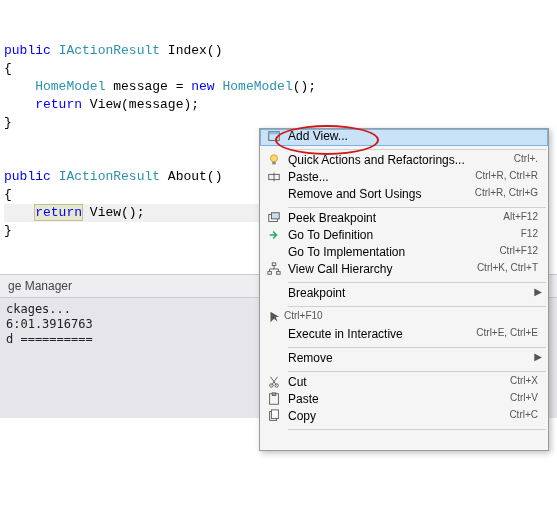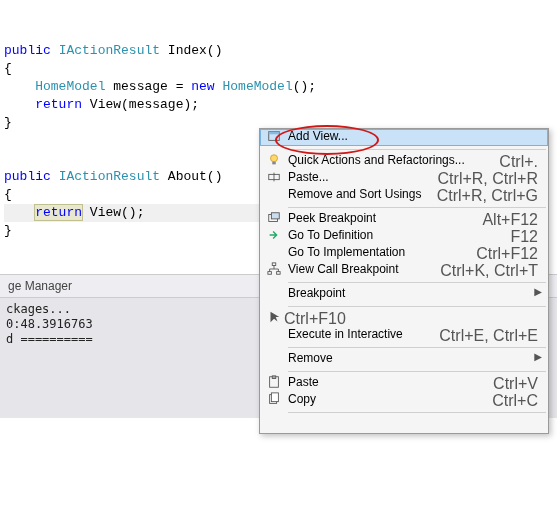--- a/index.html
+++ b/index.html
@@ -73,21 +73,21 @@
     outline-offset:-1px;
   }
   .menu-icon {
     width: 20px;
     flex: 0 0 20px;
     text-align: center;
     font-size: 12px;
     color: #555;
   }
   .menu-label { flex: 1; padding-left: 4px; }
-  .menu-shortcut { color: #555; padding-right: 4px; font-size:16px;}
+  .menu-shortcut { color: #555; padding-right: 4px; font-size:10px;}
   .menu-arrow { 
     color:#555; 
     flex:0 0 10px; 
     text-align:right;
     font-size:10px;
   }
   .menu-sep {
     height: 1px;
     margin: 3px 2px 3px 28px;
     background: #d0d0d0;
@@ -118,21 +118,21 @@
 
 <span class="kw-blue">public</span> <span class="type-teal">IActionResult</span><span> About()</span>
 <span>{</span>
 <span class="highlight-line">    <span class="kw-blue hl-box">return</span><span> View();</span>                   </span>
 <span>}</span>
 </div>
 
 <div class="divider-panel">
   <div class="panel-tab">ge Manager</div>
   <div class="panel-output"><span>ckages...</span>
-<span>0:48.3916763</span>
+<span>6:01.3916763</span>
 <span>d ==========</span></div>
 </div>
 
 <div class="ellipse"></div>
 
 <div class="menu" id="ctxmenu">
     <div class="menu-item selected">
       <span class="menu-icon">
         <svg class="ic" viewBox="0 0 16 16">
           <rect x="2" y="3" width="12" height="10" fill="none" stroke="#555" stroke-width="1"></rect>
@@ -194,21 +194,21 @@
     </div>
     <div class="menu-item">
       <span class="menu-icon">
         <svg class="ic" viewBox="0 0 16 16">
           <rect x="6" y="1" width="4" height="3" fill="none" stroke="#555"></rect>
           <rect x="1" y="11" width="4" height="3" fill="none" stroke="#555"></rect>
           <rect x="11" y="11" width="4" height="3" fill="none" stroke="#555"></rect>
           <path d="M8 4 V8 M8 8 H3 V11 M8 8 H13 V11" fill="none" stroke="#555"></path>
         </svg>
       </span>
-      <span class="menu-label">View Call Breakpoint</span>
+      <span class="menu-label">View Call Hierarchy</span>
       <span class="menu-shortcut">Ctrl+K, Ctrl+T</span>
     </div>
     <div class="menu-sep"></div>
     <div class="menu-item">
       <span class="menu-icon"></span>
       <span class="menu-label">Breakpoint</span>
       <span class="menu-arrow">▶</span>
     </div>
     <div class="menu-sep"></div>
     <div class="menu-item">
@@ -227,20 +227,31 @@
     <div class="menu-sep"></div>
     <div class="menu-item">
       <span class="menu-icon"></span>
       <span class="menu-label">Remove</span>
       <span class="menu-arrow">▶</span>
     </div>
     <div class="menu-sep"></div>
     <div class="menu-item">
       <span class="menu-icon">
         <svg class="ic" viewBox="0 0 16 16">
+          <circle cx="5" cy="12" r="2" fill="none" stroke="#555"></circle>
+          <circle cx="11" cy="12" r="2" fill="none" stroke="#555"></circle>
+          <path d="M5 12 L12 2 M11 12 L4 2" stroke="#555"></path>
+        </svg>
+      </span>
+      <span class="menu-label">Cut</span>
+      <span class="menu-shortcut">Ctrl+X</span>
+    </div>
+    <div class="menu-item">
+      <span class="menu-icon">
+        <svg class="ic" viewBox="0 0 16 16">
           <rect x="3" y="2" width="10" height="12" fill="none" stroke="#555"></rect>
           <rect x="6" y="1" width="4" height="3" fill="#aaa" stroke="#555"></rect>
         </svg>
       </span>
       <span class="menu-label">Paste</span>
       <span class="menu-shortcut">Ctrl+V</span>
     </div>
     <div class="menu-item">
       <span class="menu-icon">
         <svg class="ic" viewBox="0 0 16 16">

